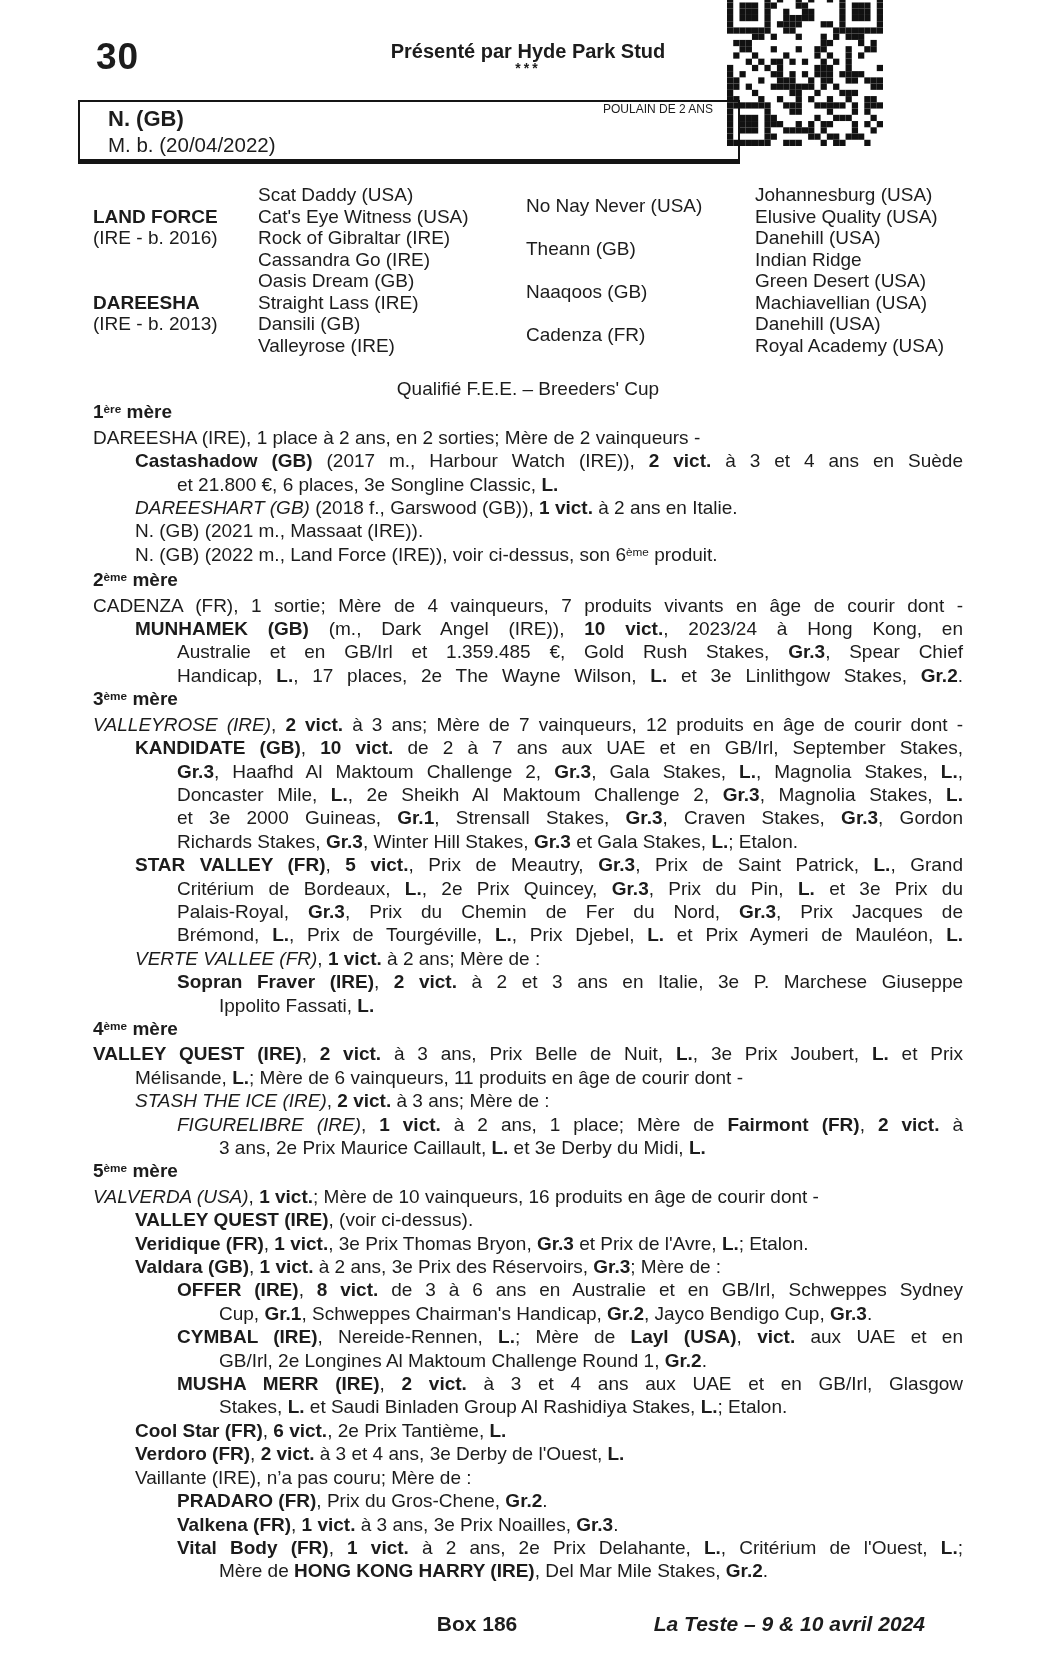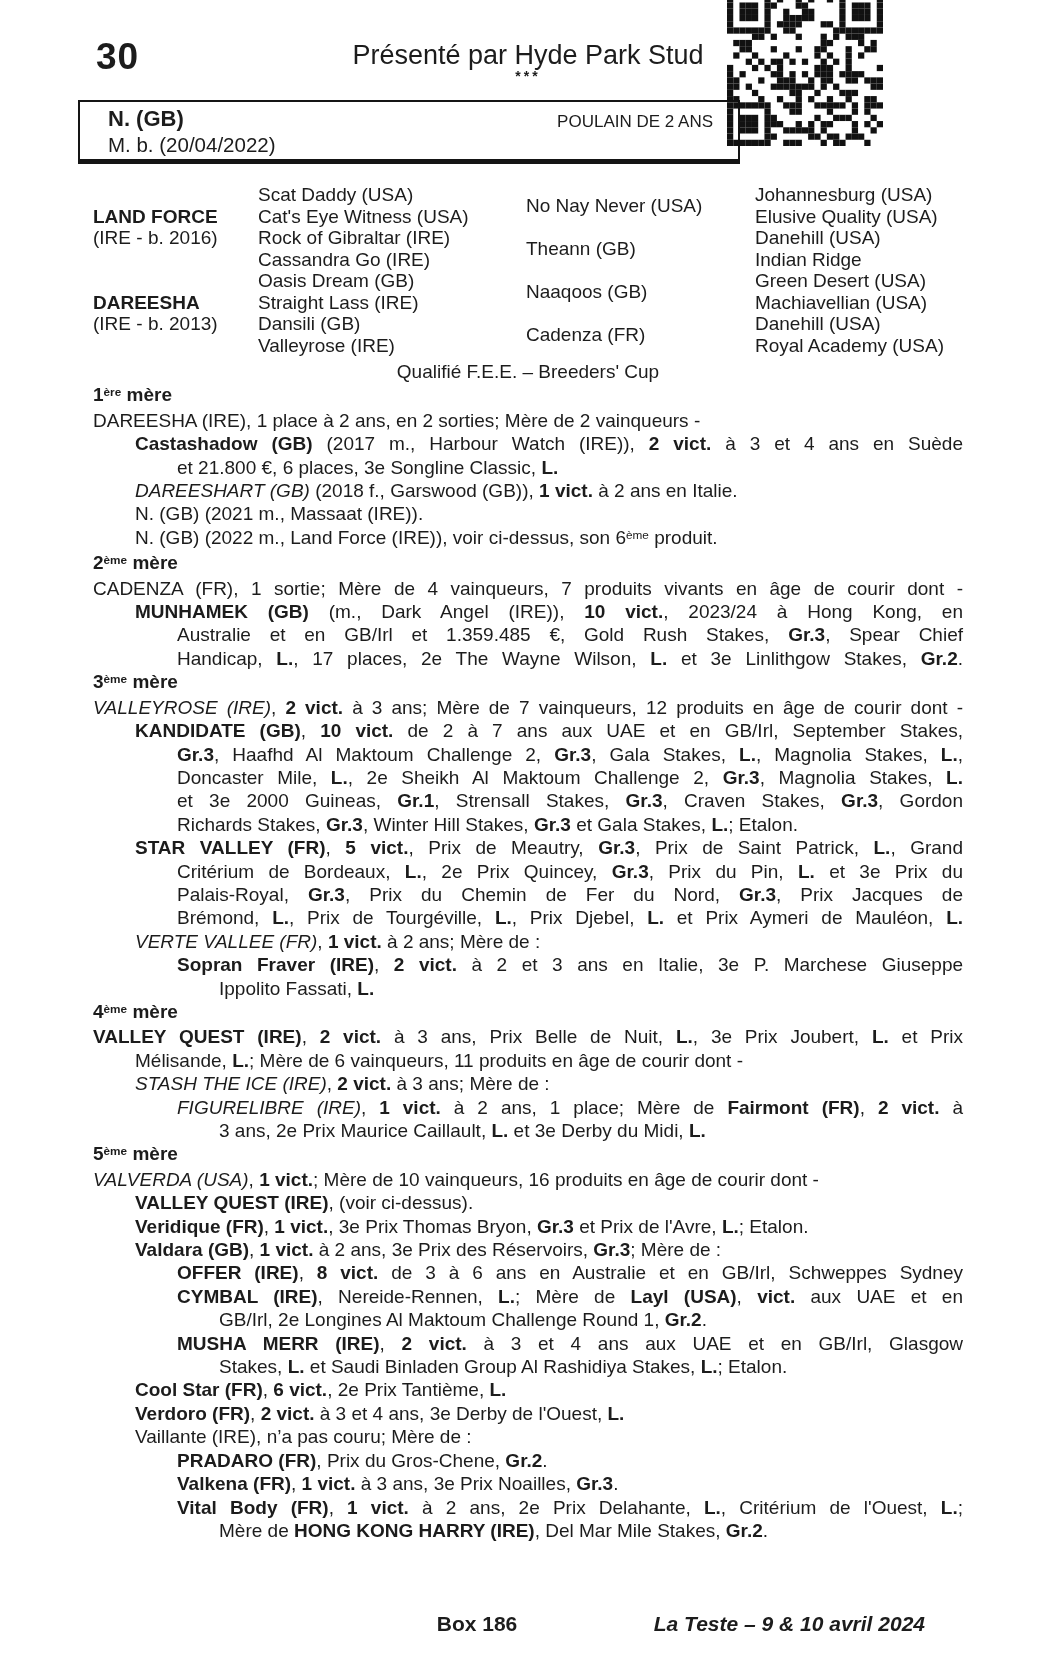--- a/index.html
+++ b/index.html
@@ -7,44 +7,44 @@
   body {
     width:1063px; height:1654px; position:relative; overflow:hidden;
     color:#1c1c1c; font-family:"Liberation Sans", sans-serif; font-size:19px;
   }
   .page { position:absolute; inset:0; padding:34px 100px 0 93px; }
 
   
   .header { position:relative; height:66px; }
   .lot { position:absolute; left:3px; top:2px; font-size:37px; font-weight:bold; letter-spacing:1px; }
   .title-block { text-align:center; padding-top:6px; }
-  .title { font-weight:normal; font-size:27px; }
+  .title { font-weight:bold; font-size:20px; }
   .stars { font-weight:bold; font-size:14px; letter-spacing:3px; margin-top:-3px; }
   .qr { position:absolute; left:727px; top:-10px; width:156px; height:156px; }
   .qr svg { width:156px; height:156px; fill:#111; }
 
   
   .infobox {
     width:662px; margin-left:-15px; height:64px; position:relative;
     border:2px solid #151515; border-bottom-width:5px; padding:4px 0 0 28px;
   }
   .horse-name { font-weight:bold; font-size:22px; }
   .horse-birth { font-size:20.5px; margin-top:1px; }
-  .category { position:absolute; right:25px; top:10px; font-size:17px; }
+  .category { position:absolute; right:25px; top:0; font-size:12px; }
 
   
   .ped { display:flex; margin-top:20px; height:172px; }
   .pcol { display:flex; flex-direction:column; height:100%; }
   .pc1 { width:165px; } .pc2 { width:229px; } .pc3 { width:268px; } .pc4 { flex:1; }
   .pcell { flex:1; display:flex; align-items:center; line-height:21.5px; }
   .pcell.g1 { flex-direction:column; justify-content:center; align-items:flex-start; }
   .pname { font-weight:bold; }
 
   
-  .qualif { text-align:center; margin-top:4px; line-height:23.4px; }
+  .qualif { text-align:center; margin-top:21px; line-height:23.4px; }
 
   
   .sections { margin-top:0; }
   .section { margin-top:0; }
   .sec-heading { font-weight:bold; line-height:23.4px; }
   .line { line-height:23.4px; min-height:23.4px; }
   .ind0 { padding-left:0; } .ind1 { padding-left:42px; }
   .ind2 { padding-left:84px; } .ind3 { padding-left:126px; }
   .fill { text-align:justify; text-align-last:justify; }
   .s-b { font-weight:bold; }
@@ -157,20 +157,21 @@
         <div class="line ind2 fill"><span class="s-i">FIGURELIBRE (IRE)</span><span>, </span><span class="s-b">1 vict.</span><span> à 2 ans, 1 place; Mère de </span><span class="s-b">Fairmont (FR)</span><span>, </span><span class="s-b">2 vict.</span><span> à</span></div>
         <div class="line ind3"><span>3 ans, 2e Prix Maurice Caillault, </span><span class="s-b">L.</span><span> et 3e Derby du Midi, </span><span class="s-b">L.</span></div>
       </div>
       <div class="section">
         <div class="sec-heading"><span>5</span><span class="s-sup">ème</span><span> mère</span></div>
         <div class="line ind0"><span class="s-i">VALVERDA (USA)</span><span>, </span><span class="s-b">1 vict.</span><span>; Mère de 10 vainqueurs, 16 produits en âge de courir dont -</span></div>
         <div class="line ind1"><span class="s-b">VALLEY QUEST (IRE)</span><span>, (voir ci-dessus).</span></div>
         <div class="line ind1"><span class="s-b">Veridique (FR)</span><span>, </span><span class="s-b">1 vict.</span><span>, 3e Prix Thomas Bryon, </span><span class="s-b">Gr.3</span><span> et Prix de l'Avre, </span><span class="s-b">L.</span><span>; Etalon.</span></div>
         <div class="line ind1"><span class="s-b">Valdara (GB)</span><span>, </span><span class="s-b">1 vict.</span><span> à 2 ans, 3e Prix des Réservoirs, </span><span class="s-b">Gr.3</span><span>; Mère de :</span></div>
         <div class="line ind2 fill"><span class="s-b">OFFER (IRE)</span><span>, </span><span class="s-b">8 vict.</span><span> de 3 à 6 ans en Australie et en GB/Irl, Schweppes Sydney</span></div>
+        <div class="line ind3"><span>Cup, </span><span class="s-b">Gr.1</span><span>, Schweppes Chairman's Handicap, </span><span class="s-b">Gr.2</span><span>, Jayco Bendigo Cup, </span><span class="s-b">Gr.3</span><span>.</span></div>
         <div class="line ind2 fill"><span class="s-b">CYMBAL (IRE)</span><span>, Nereide-Rennen, </span><span class="s-b">L.</span><span>; Mère de </span><span class="s-b">Layl (USA)</span><span>, </span><span class="s-b">vict.</span><span> aux UAE et en</span></div>
         <div class="line ind3"><span>GB/Irl, 2e Longines Al Maktoum Challenge Round 1, </span><span class="s-b">Gr.2</span><span>.</span></div>
         <div class="line ind2 fill"><span class="s-b">MUSHA MERR (IRE)</span><span>, </span><span class="s-b">2 vict.</span><span> à 3 et 4 ans aux UAE et en GB/Irl, Glasgow</span></div>
         <div class="line ind3"><span>Stakes, </span><span class="s-b">L.</span><span> et Saudi Binladen Group Al Rashidiya Stakes, </span><span class="s-b">L.</span><span>; Etalon.</span></div>
         <div class="line ind1"><span class="s-b">Cool Star (FR)</span><span>, </span><span class="s-b">6 vict.</span><span>, 2e Prix Tantième, </span><span class="s-b">L.</span></div>
         <div class="line ind1"><span class="s-b">Verdoro (FR)</span><span>, </span><span class="s-b">2 vict.</span><span> à 3 et 4 ans, 3e Derby de l'Ouest, </span><span class="s-b">L.</span></div>
         <div class="line ind1"><span>Vaillante (IRE), n’a pas couru; Mère de :</span></div>
         <div class="line ind2"><span class="s-b">PRADARO (FR)</span><span>, Prix du Gros-Chene, </span><span class="s-b">Gr.2</span><span>.</span></div>
         <div class="line ind2"><span class="s-b">Valkena (FR)</span><span>, </span><span class="s-b">1 vict.</span><span> à 3 ans, 3e Prix Noailles, </span><span class="s-b">Gr.3</span><span>.</span></div>
         <div class="line ind2 fill"><span class="s-b">Vital Body (FR)</span><span>, </span><span class="s-b">1 vict.</span><span> à 2 ans, 2e Prix Delahante, </span><span class="s-b">L.</span><span>, Critérium de l'Ouest, </span><span class="s-b">L.</span><span>;</span></div>

